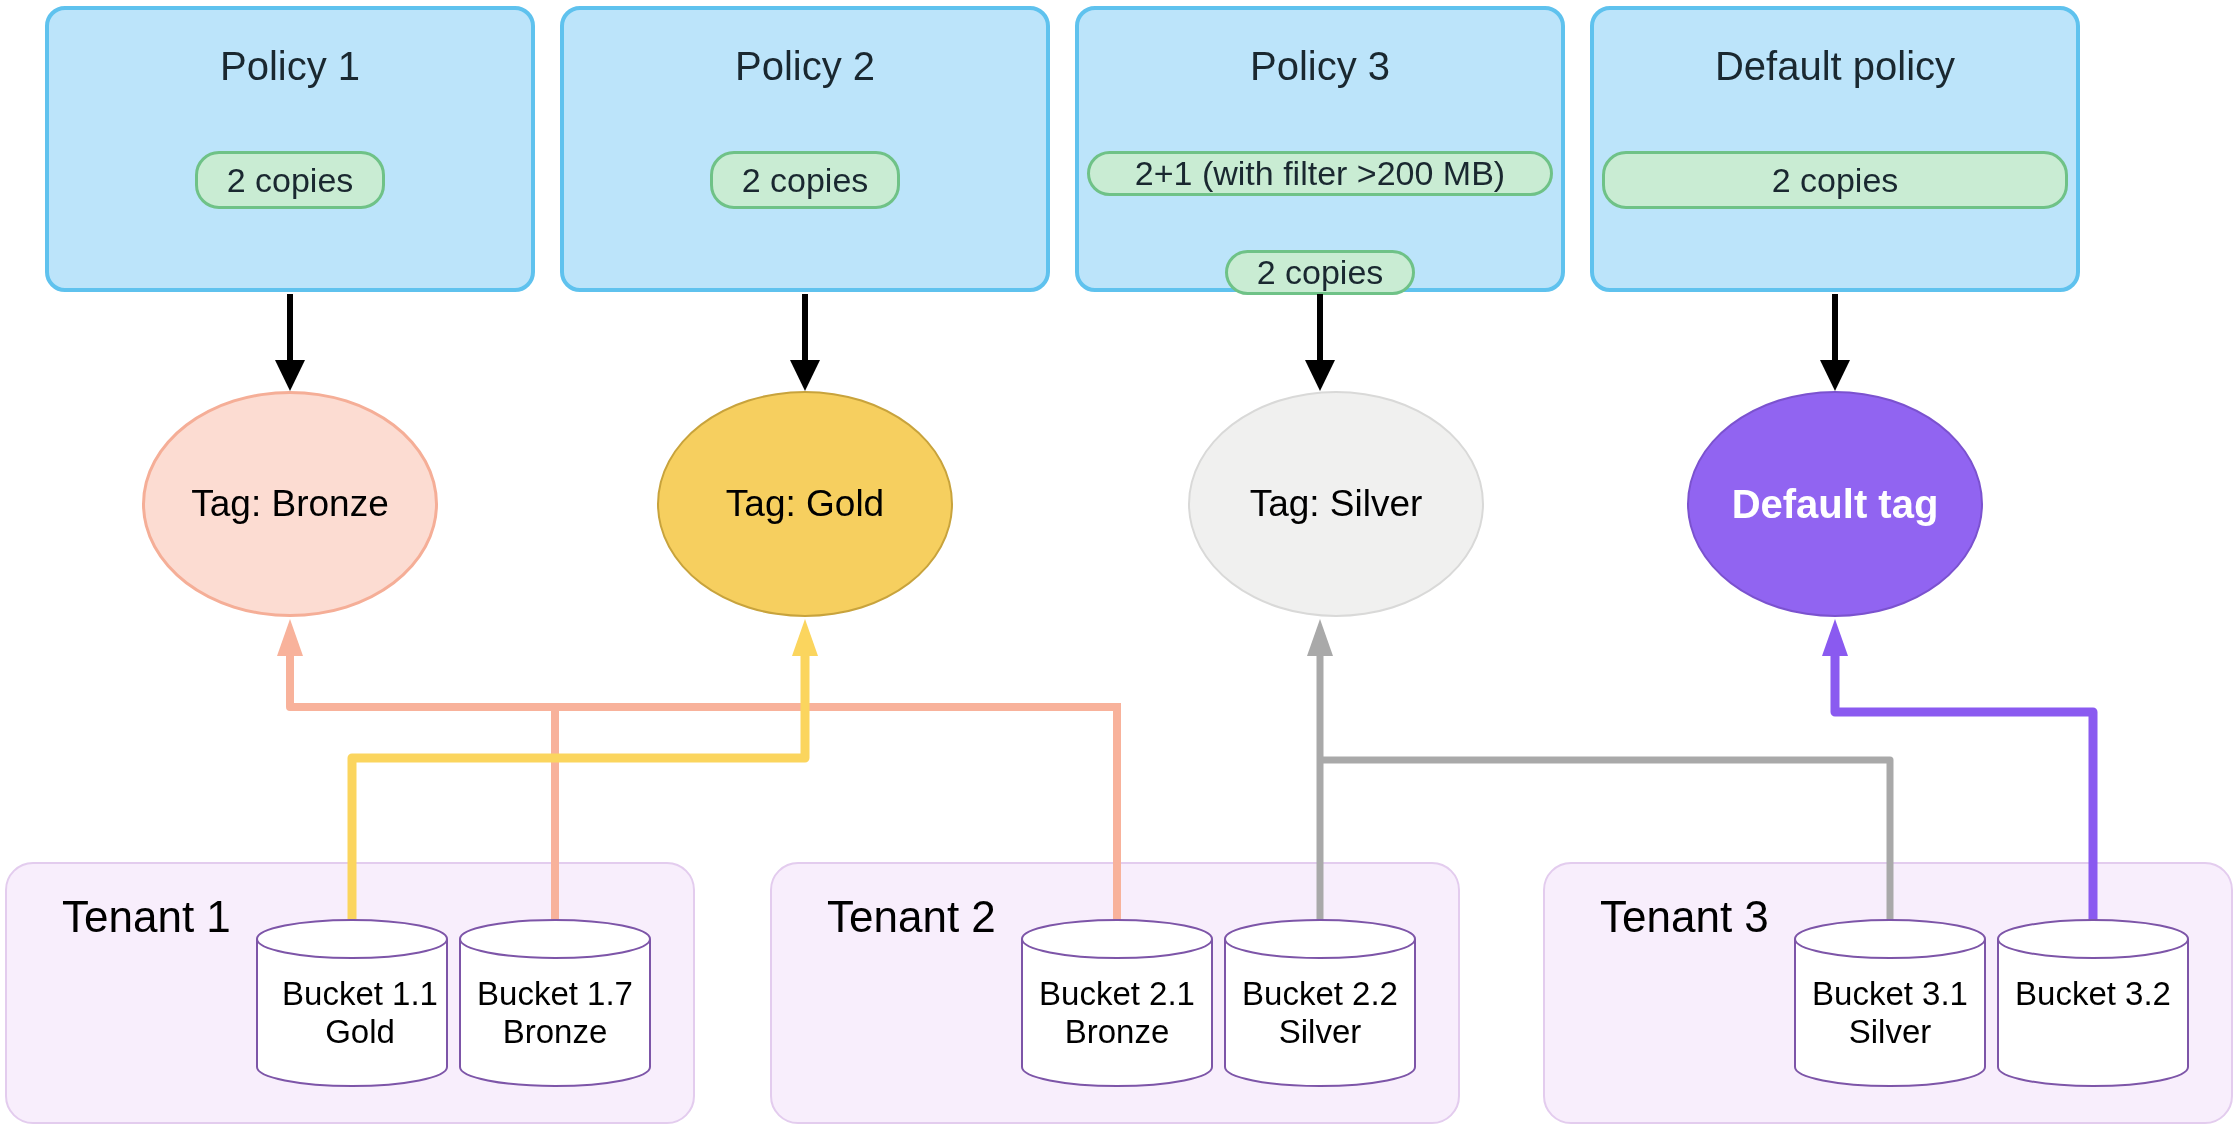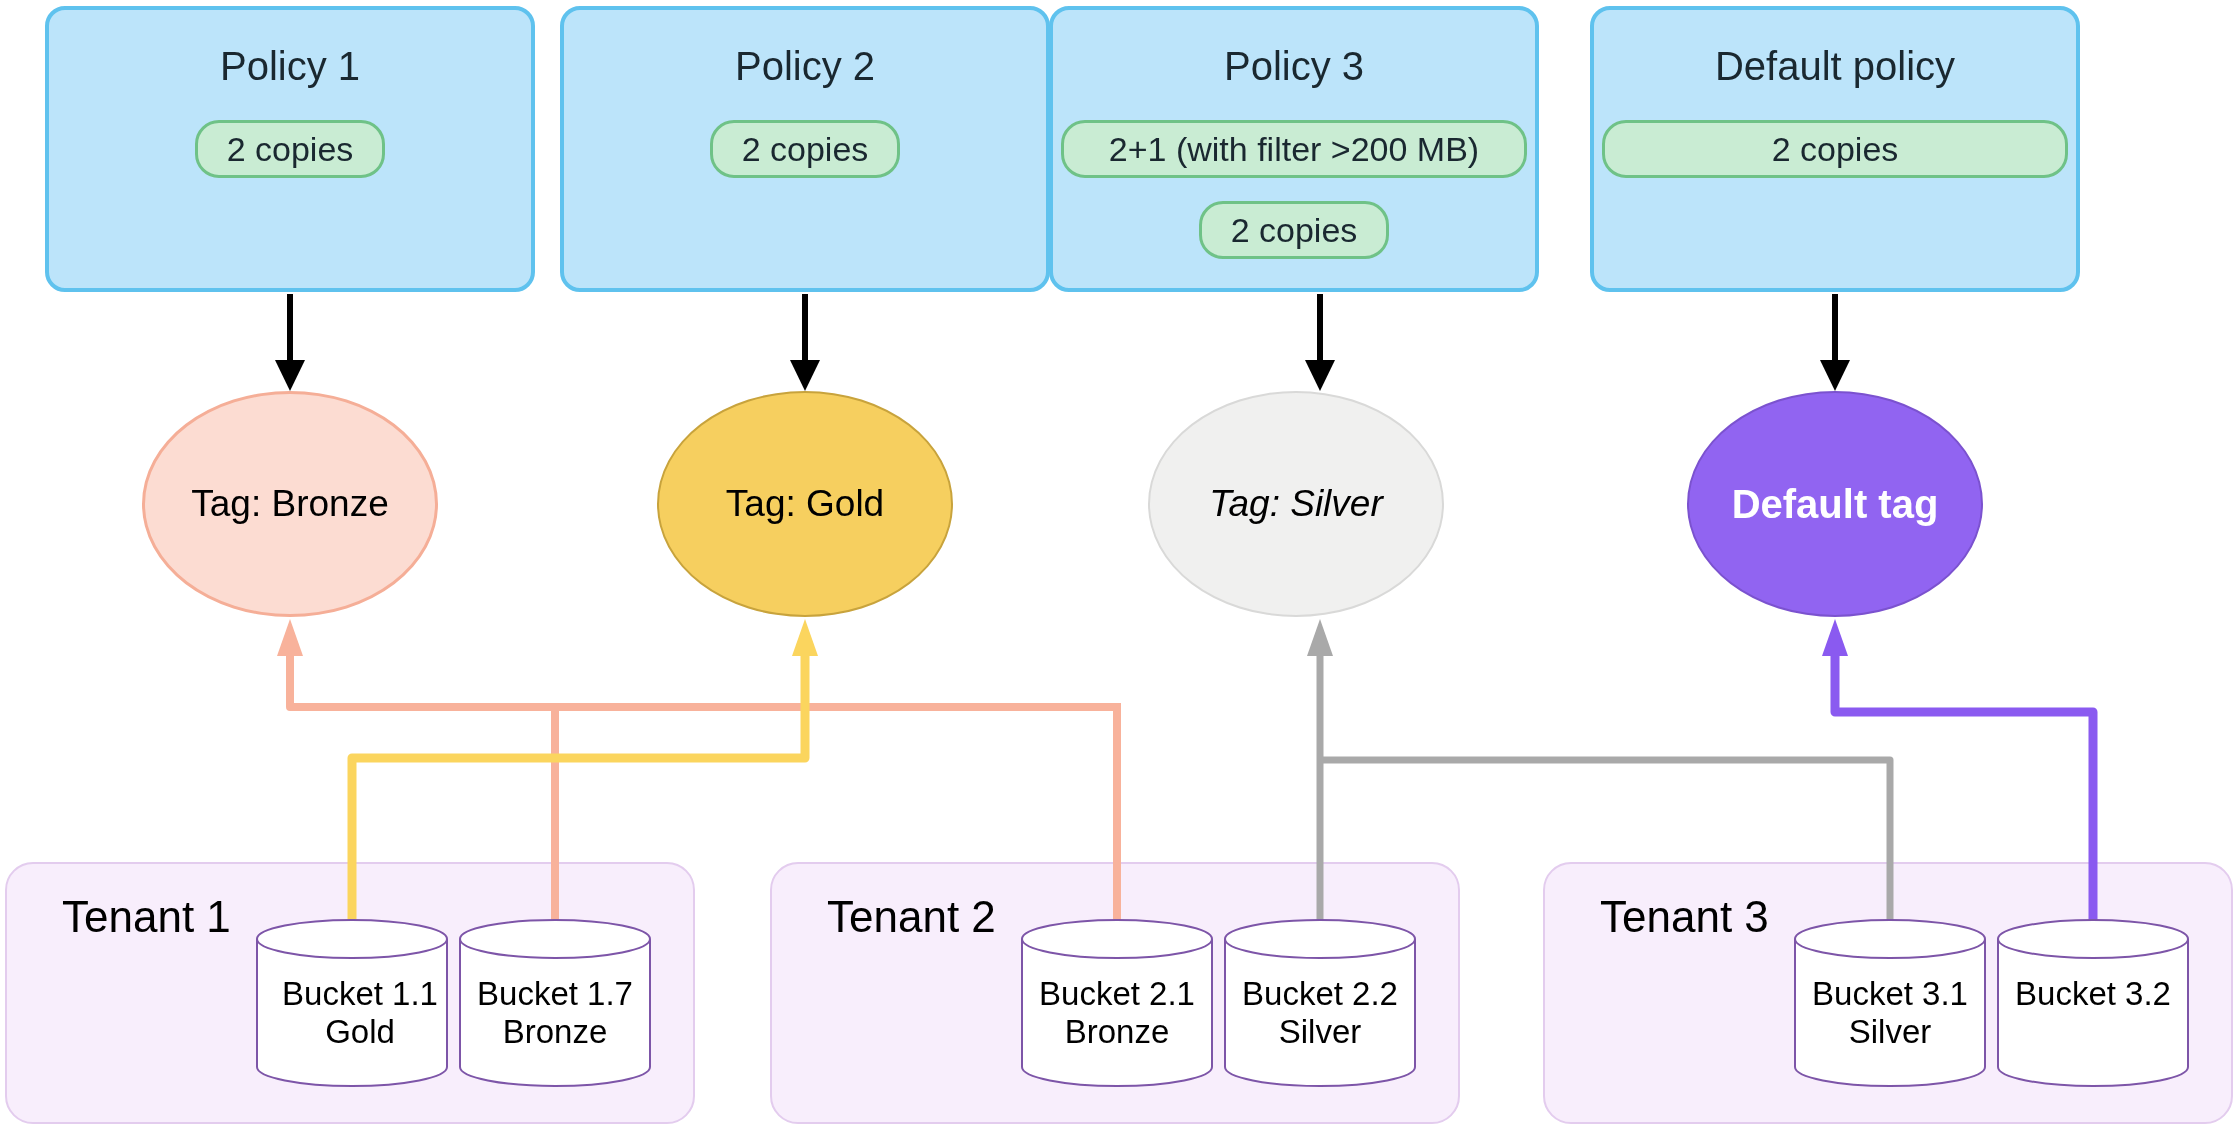--- a/index.html
+++ b/index.html
@@ -2,35 +2,35 @@
 <html style="--policy-fill: #bce4fa; --policy-border: #5fc2ee; --pill-fill: #c9ecd3; --pill-border: #6fc287; --text-dark: #1a2830; --bronze-fill: #fcdcd2; --bronze-border: #f5ae97; --bronze-line: #f8b29b; --gold-fill: #f6cf5f; --gold-border: #c8a33c; --gold-line: #fbd55e; --silver-fill: #f0f0ef; --silver-border: #d9d9d8; --silver-line: #a9a9a9; --purple-fill: #9164f1; --purple-border: #7b52cf; --purple-line: #8a5af0; --tenant-fill: #f8eefc; --tenant-border: #e3ccee; --bucket-stroke: #7d55a8; --arrow-black: #000000;"><head>
 <meta charset="utf-8">
 <style>
   html,body{margin:0;padding:0;background:#fff;}
   body{font-family:"Liberation Sans", sans-serif;}
   #canvas{position:relative;width:2235px;height:1130px;background:#fff;overflow:hidden;}
 
   
   .policy{position:absolute;top:6px;width:490px;height:286px;box-sizing:border-box;
     background:var(--policy-fill);border:4px solid var(--policy-border);border-radius:20px;
-    display:flex;flex-direction:column;align-items:center;}
+    display:flex;flex-direction:column;align-items:center;gap:31px;}
   .policy-title{margin-top:32px;font-size:40px;line-height:48px;color:var(--text-dark);}
   .pill{box-sizing:border-box;height:58px;margin-top:30px;display:flex;align-items:center;justify-content:center;
     background:var(--pill-fill);border:3px solid var(--pill-border);border-radius:24px;
     font-size:34px;color:var(--text-dark);}
   .pill + .pill{margin-top:23px;}
   .pill.narrow{width:190px;}
   .pill.wide{width:466px;}
 
   
   .tag{position:absolute;top:391px;width:296px;height:226px;box-sizing:border-box;border-radius:50%;
     display:flex;align-items:center;justify-content:center;font-size:37px;color:#000;z-index:1;}
   .tag.bronze{left:142px;background:var(--bronze-fill);border:3px solid var(--bronze-border);}
   .tag.gold{left:657px;background:var(--gold-fill);border:2px solid var(--gold-border);}
-  .tag.silver{left:1148px;background:var(--silver-fill);border:2px solid var(--silver-border);font-style:italic;}
+  .tag.silver{left:1188px;background:var(--silver-fill);border:2px solid var(--silver-border);}
   .tag.default{left:1687px;background:var(--purple-fill);border:2px solid var(--purple-border);
     color:#ffffff;font-weight:bold;font-size:40px;}
 
   
   .tenant{position:absolute;top:862px;width:690px;height:262px;box-sizing:border-box;
     background:var(--tenant-fill);border:2.5px solid var(--tenant-border);border-radius:28px;z-index:1;}
   .tenant-label{position:absolute;left:55px;top:28px;font-size:44px;color:#000;}
 
   
   .bucket-label{position:absolute;width:190px;text-align:center;font-size:33px;line-height:38px;
@@ -56,21 +56,21 @@
 <div id="canvas">
 
   <div class="policy" style="left:45px">
     <div class="policy-title">Policy 1</div>
     <div class="pill narrow">2 copies</div>
   </div>
   <div class="policy" style="left:560px">
     <div class="policy-title">Policy 2</div>
     <div class="pill narrow">2 copies</div>
   </div>
-  <div class="policy" style="left:1049px">
+  <div class="policy" style="left:1075px">
     <div class="policy-title">Policy 3</div>
     <div class="pill wide">2+1 (with filter &gt;200 MB)</div>
     <div class="pill narrow">2 copies</div>
   </div>
   <div class="policy" style="left:1590px">
     <div class="policy-title">Default policy</div>
     <div class="pill wide">2 copies</div>
   </div>
 
   <div class="tag bronze">

